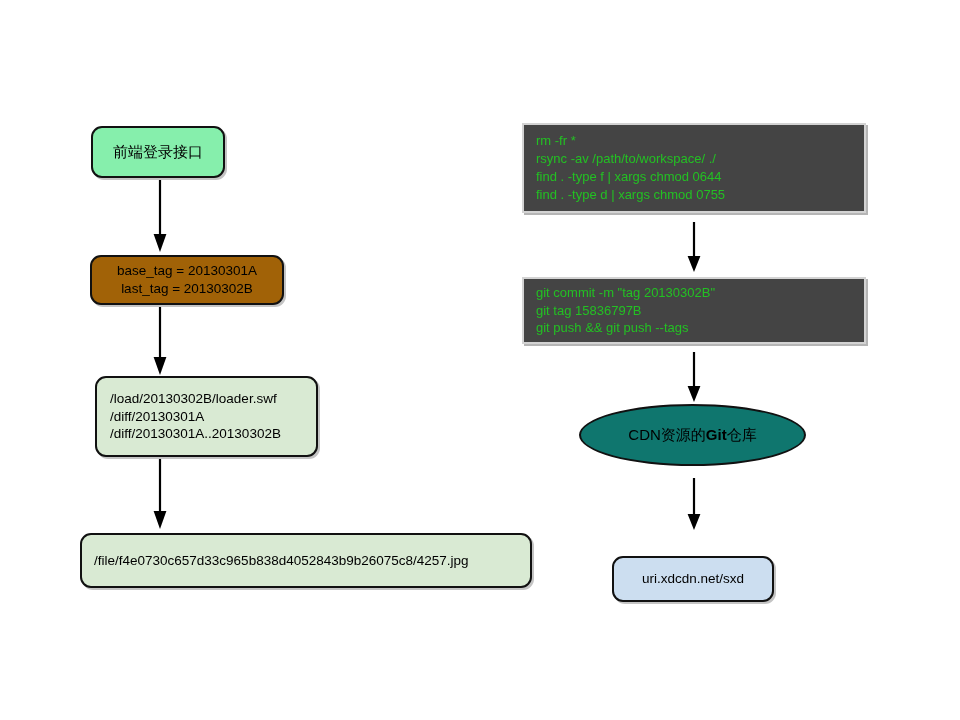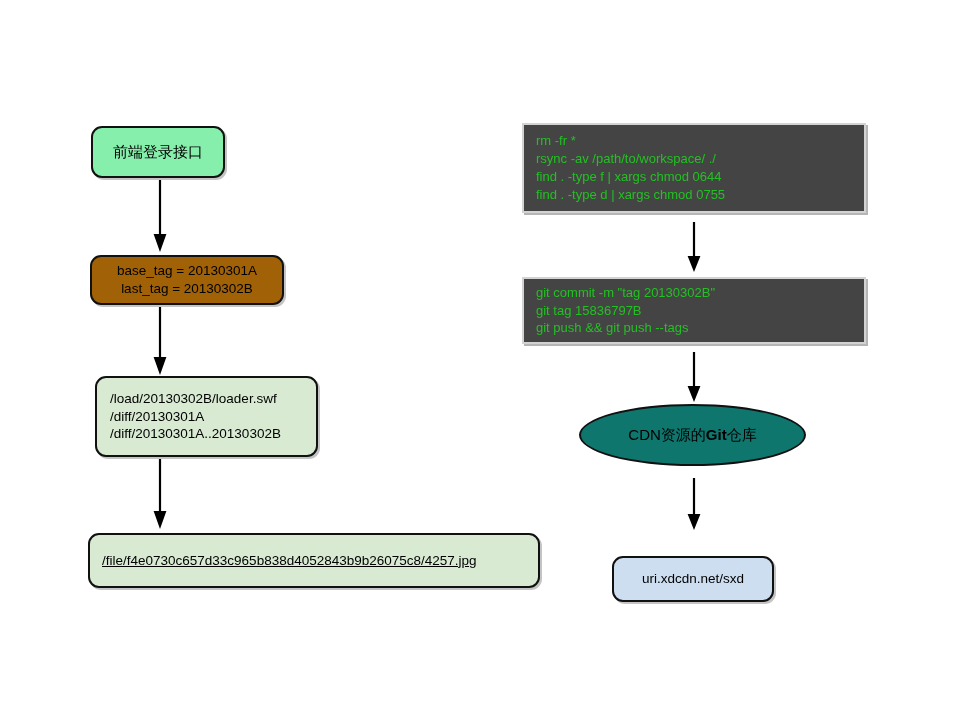--- a/index.html
+++ b/index.html
@@ -124,21 +124,21 @@
     <span>/diff/20130301A..20130302B</span>
   </div>
 
   <div class="arrow" style="left:150px; top:459px;">
     <svg width="20" height="72" viewBox="0 0 20 72">
       <line x1="10" y1="0" x2="10" y2="54" stroke="#000000" stroke-width="2.2"></line>
       <polygon points="10,70 3.6,52 16.4,52" fill="#000000"></polygon>
     </svg>
   </div>
 
-  <div class="node rounded shadowed fill-green lefted txt-mono-ish" style="left:88px; top:533px; width:452px; height:55px; padding-left:12px;text-decoration:underline;">
+  <div class="node rounded shadowed fill-green lefted txt-mono-ish" style="left:80px; top:533px; width:452px; height:55px; padding-left:12px;">
     <span>/file/f4e0730c657d33c965b838d4052843b9b26075c8/4257.jpg</span>
   </div>
 
   <div class="terminal" style="left:522px; top:123px; width:344px; height:90px;">
     <span>rm -fr *</span>
     <span>rsync -av /path/to/workspace/ ./</span>
     <span>find . -type f | xargs chmod 0644</span>
     <span>find . -type d | xargs chmod 0755</span>
   </div>
 

